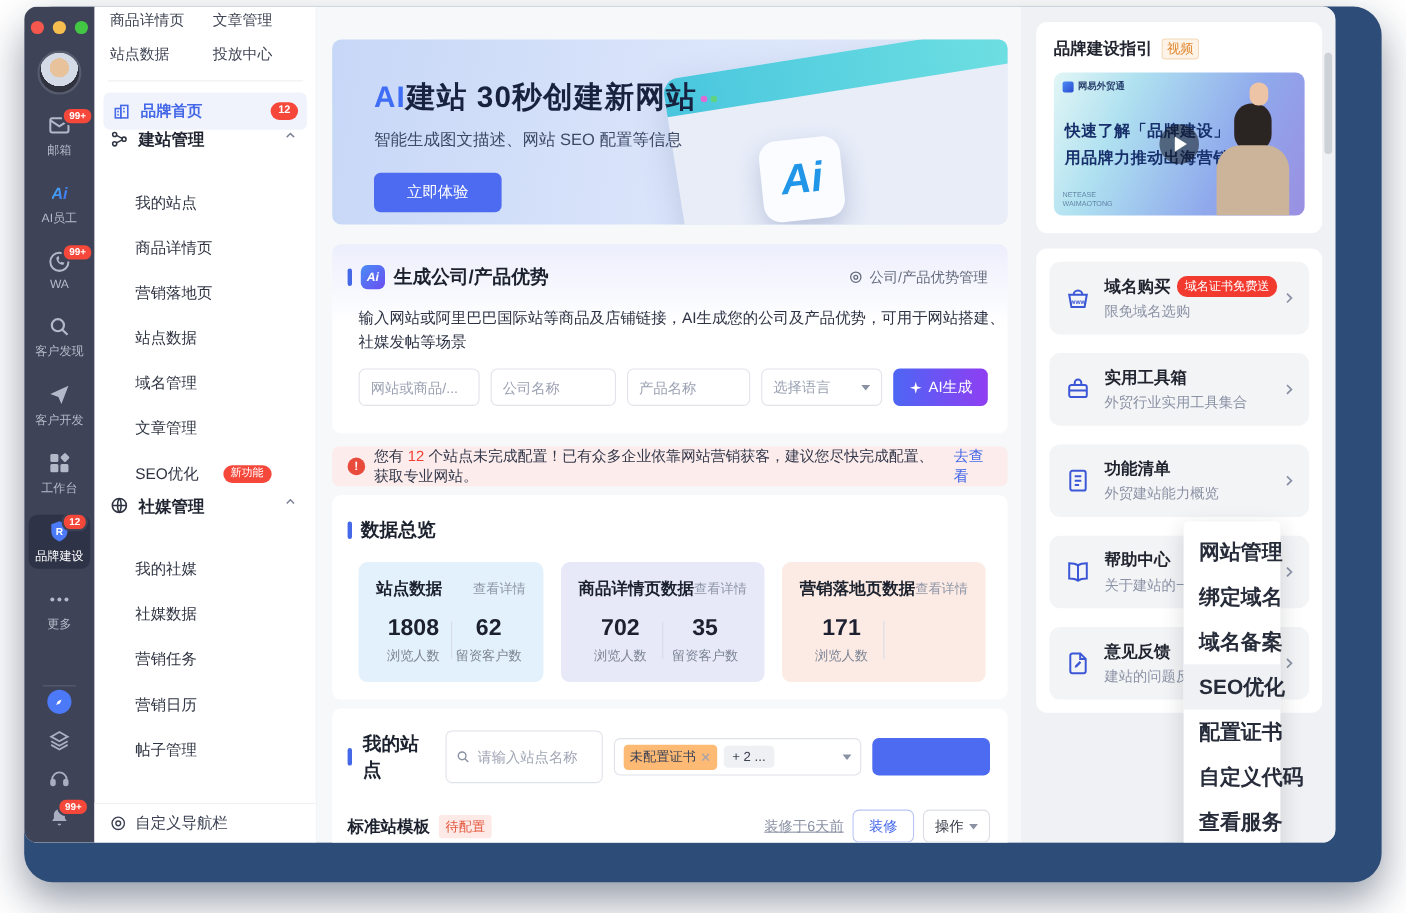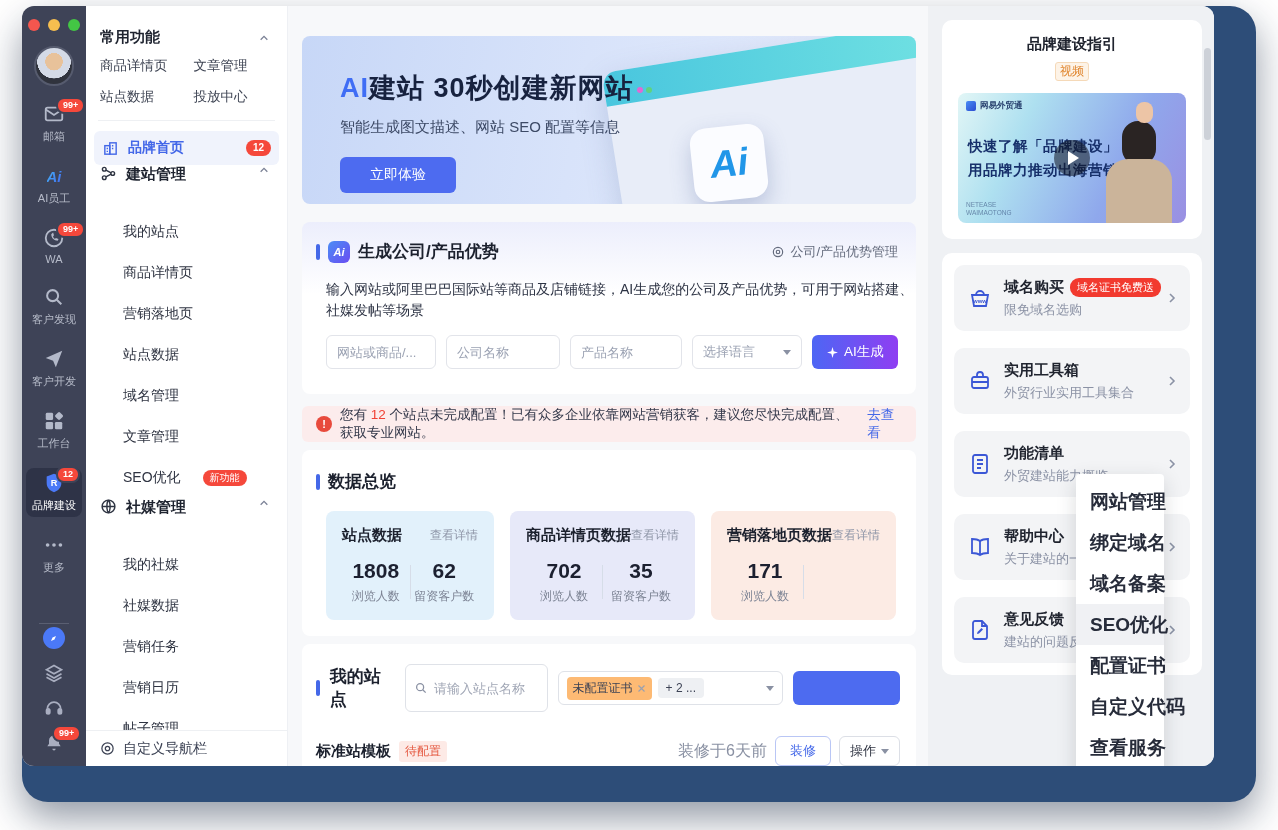--- a/index.html
+++ b/index.html
@@ -97,35 +97,35 @@
   .filter { display:flex; align-items:center; width:234px; height:34px; border:1px solid #dfe2e8; border-radius:6px; background:#fff; padding:0 8px; gap:6px; cursor:pointer; }
   .ftag { display:flex; align-items:center; gap:4px; background:#fdba74; border-radius:4px; font-size:12px; color:#3c4254; padding:3px 6px; white-space:nowrap;font-family:Liberation Mono, monospace; }
   .ftag svg { color:#9aa0af; }
   .fmore { background:#eef0f3; border-radius:4px; font-size:12px; color:#3c4254; padding:3px 8px; white-space:nowrap; }
   .filter .caret { margin-left:auto; }
   .new-btn { width:112px; height:34px; background:#4d6bf0; border:none; border-radius:6px; cursor:pointer; }
   .site-row { margin-top:24px; }
   .sr1 { display:flex; align-items:center; gap:8px; }
   .site-name { font-size:15px; font-weight:bold; color:#1c212e; }
   .sbadge { background:#fdeae6; color:#e4573f; font-size:12px; padding:2px 6px; border-radius:3px; }
-  .sr1 .meta { margin-left:auto; font-size:16px; color:#8a91a3; }
+  .sr1 .meta { margin-left:auto; font-size:13px; color:#8a91a3;text-decoration:underline; }
   .btn-line { border:1px solid #b9c6f5; color:#4468e8; background:#fff; font-size:13px; border-radius:6px; padding:5px 14px; cursor:pointer; font-family:inherit; }
   .btn-ghost { border:1px solid #dcdfe6; color:#303543; background:#fff; font-size:13px; border-radius:6px; padding:5px 10px; cursor:pointer; display:flex; align-items:center; gap:5px; font-family:inherit; }
 
   
   .menu { position:absolute; left:788px; top:468px; width:88px; background:#fff; border-radius:4px; box-shadow:0 6px 20px rgba(31,35,41,.16); padding:7px 0; z-index:60; }
   .menu-item { font-size:19px; color:#272c3a; padding:7.5px 0 7.5px 14px; cursor:pointer; white-space:nowrap;font-weight:bold; }
   .menu-item.active { background:#f0f1f4; }
   .menu-div { height:1px; background:#eef0f3; margin:3px 0; }
 
   
   .right { width:286px; background:#eff1f4; flex-shrink:0; padding:14px 12px 0 14px; position:relative; }
   .rcard { background:#fff; border-radius:10px; }
   .guide { padding:15px 16px 16px; }
-  .g-head { display:flex; align-items:center; gap:8px;flex-direction:column; }
+  .g-head { display:flex; align-items:center; gap:8px; }
   .g-title { font-size:15px; font-weight:bold; color:#20242f; }
   .vbadge { font-size:12px; color:#e0862f; background:#fdf3e7; border:1px solid #f5d9b8; border-radius:3px; padding:0 4px; line-height:17px; }
   .video { position:relative; margin-top:12px; height:130px; border-radius:8px; overflow:hidden; background:linear-gradient(115deg,#e2f6f6 0%,#aee0f0 28%,#8fa8ec 68%,#9a8fe2 100%); cursor:pointer; }
   .v-brand { position:absolute; left:8px; top:7px; display:flex; align-items:center; gap:4px; font-size:8.5px; font-weight:bold; color:#27406e; }
   .v-logo { width:10px; height:10px; border-radius:2px; background:linear-gradient(135deg,#4a8df5,#2b4bd0); }
   .v-line { position:absolute; left:10px; font-size:14.5px; font-weight:bold; color:#17306b; letter-spacing:.5px; }
   .v-l1 { top:44px; } .v-l2 { top:68px; }
   .v-play { position:absolute; left:50%; top:50%; transform:translate(-50%,-50%); width:36px; height:36px; border-radius:50%; background:rgba(16,22,34,.55); display:flex; align-items:center; justify-content:center; }
   .v-play::after { content:""; margin-left:3px; border-left:11px solid #fff; border-top:7px solid transparent; border-bottom:7px solid transparent; }
   .v-person { position:absolute; right:6px; bottom:0; width:90px; height:102px; }
@@ -270,26 +270,20 @@
     <div class="f-ico">
       <svg width="20" height="20" viewBox="0 0 24 24" fill="currentColor">
           <path d="M12 3a6 6 0 0 0-6 6v4l-2 3h16l-2-3V9a6 6 0 0 0-6-6z"></path>
           <path d="M10 19a2 2 0 0 0 4 0"></path>
         </svg>
       <span class="rbadge" style="left:10px; top:-6px;">99+</span>
     </div>
   </aside>
 
   <nav class="sidenav">
-    <div class="sn-head">
-      <span>常用功能</span>
-      <svg class="chev" viewBox="0 0 12 12" fill="none" stroke="currentColor" stroke-width="1.6">
-          <path d="M2 8l4-4 4 4"></path>
-        </svg>
-    </div>
     <div class="qgrid">
       <span>商品详情页</span>
       <span>文章管理</span>
       <span>站点数据</span>
       <span>投放中心</span>
     </div>
     <div class="sn-div"></div>
 
     <div class="home-item">
       <svg width="17" height="17" viewBox="0 0 24 24" fill="none" stroke="currentColor" stroke-width="2">

